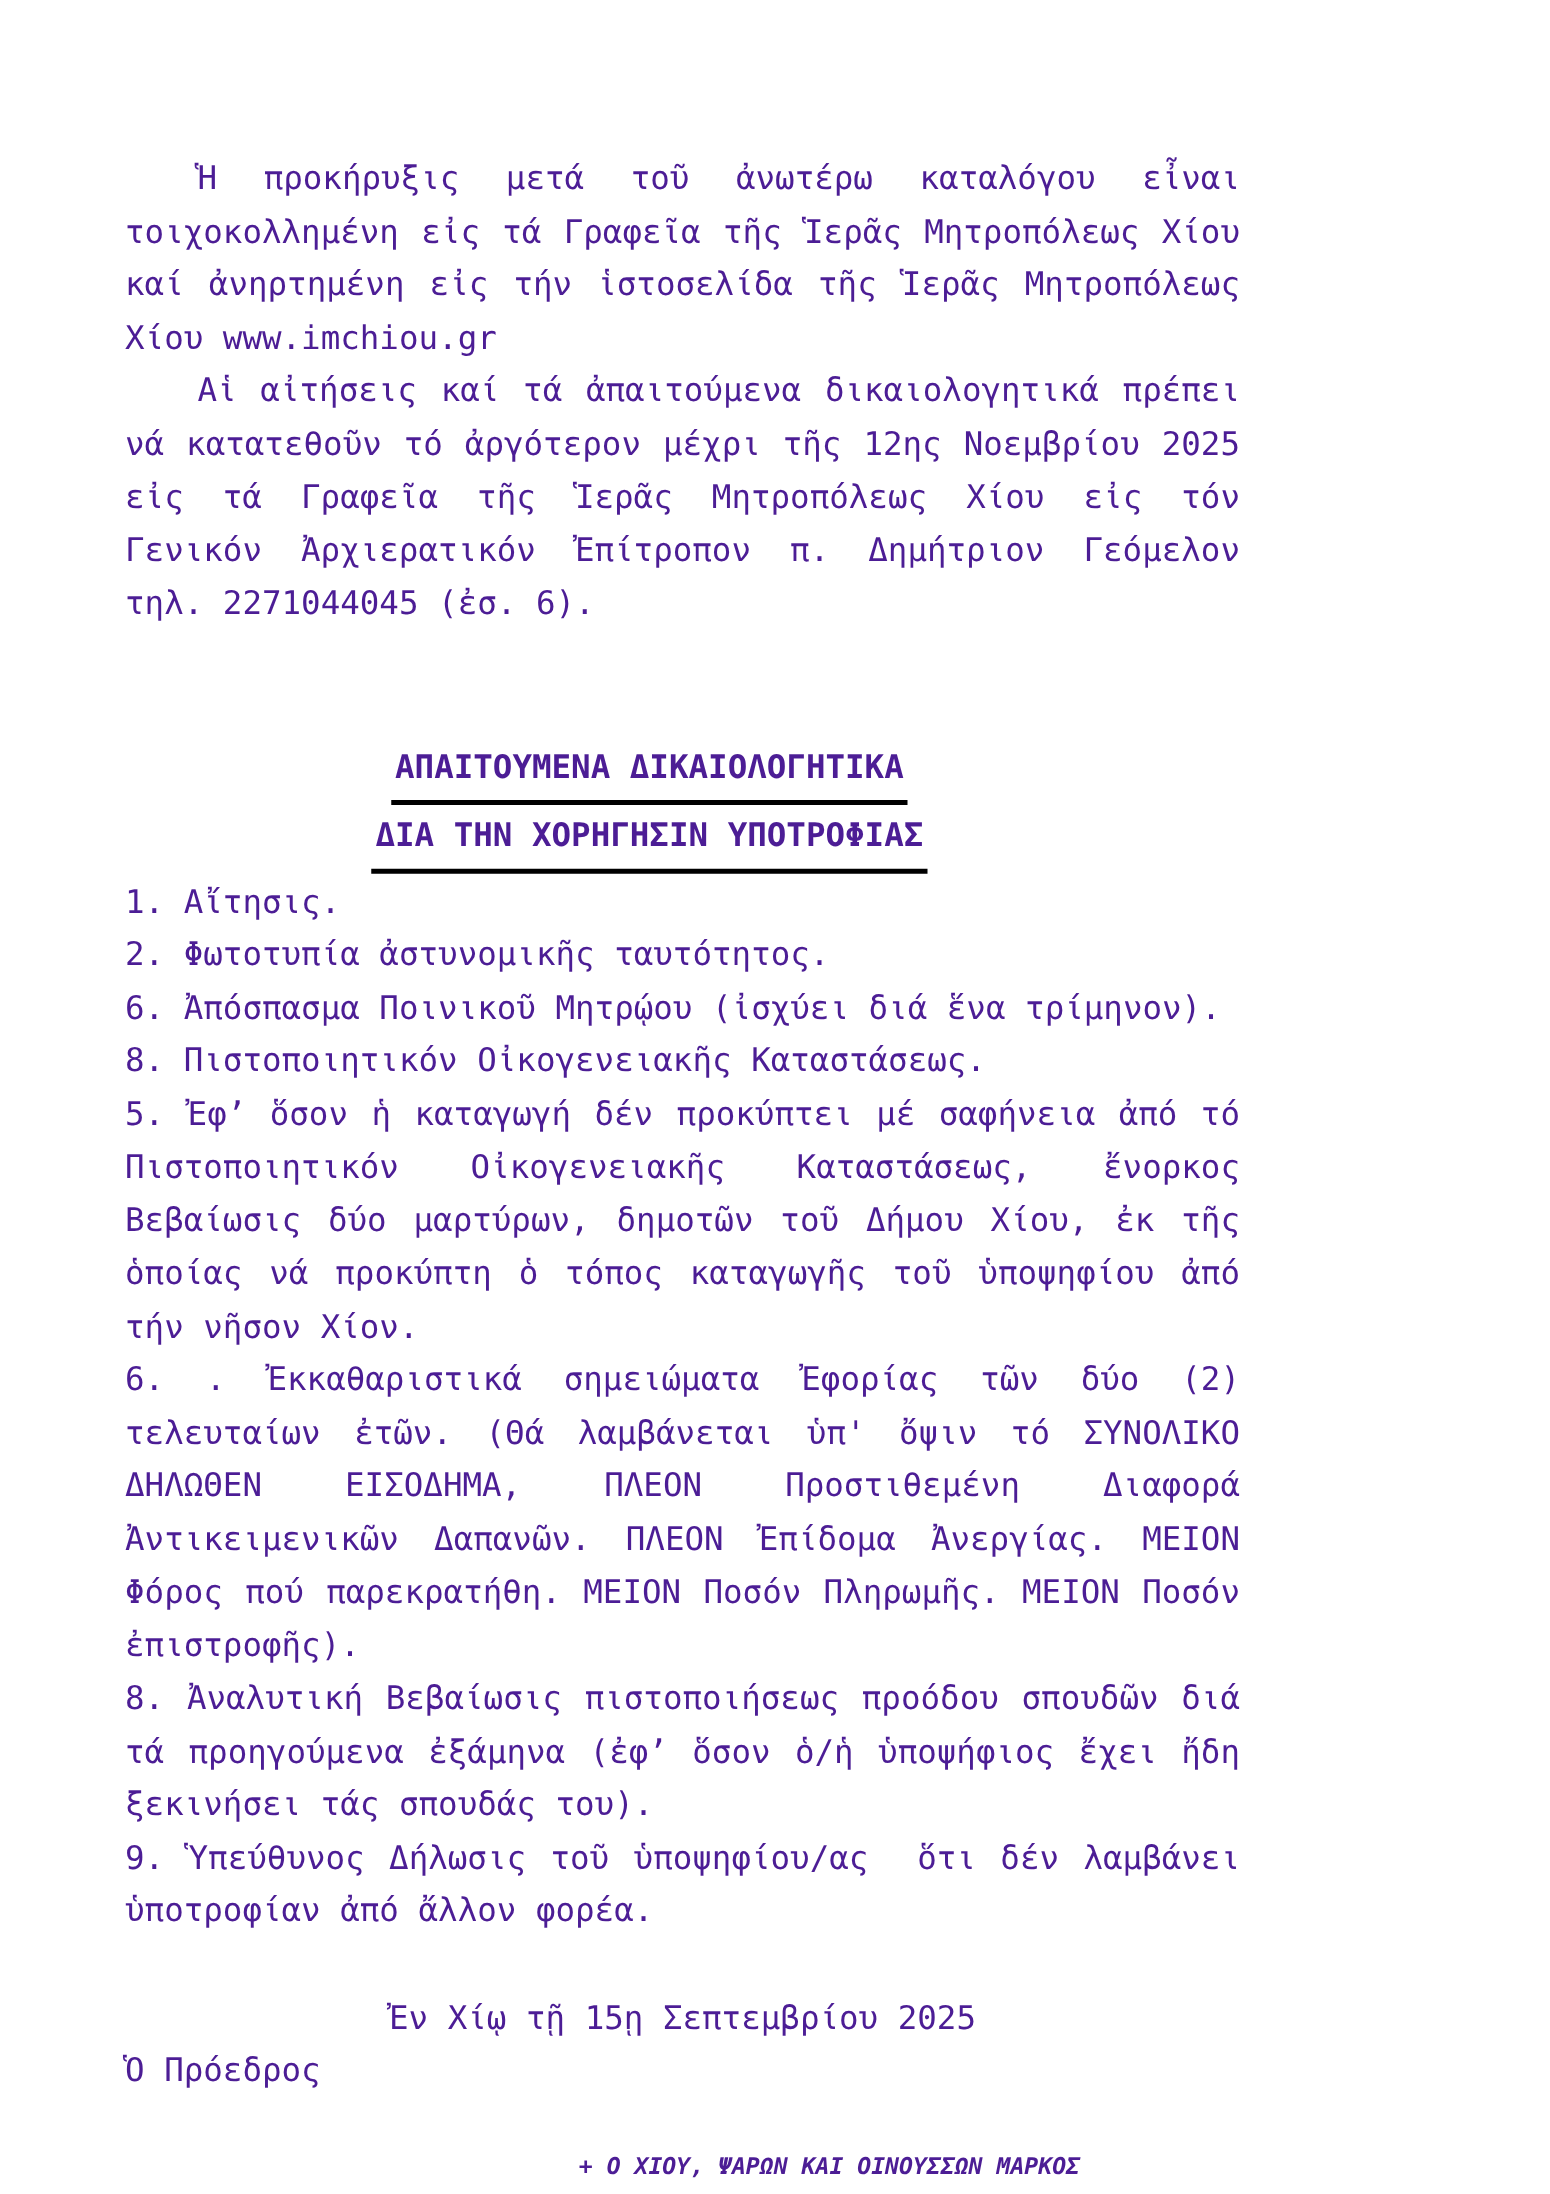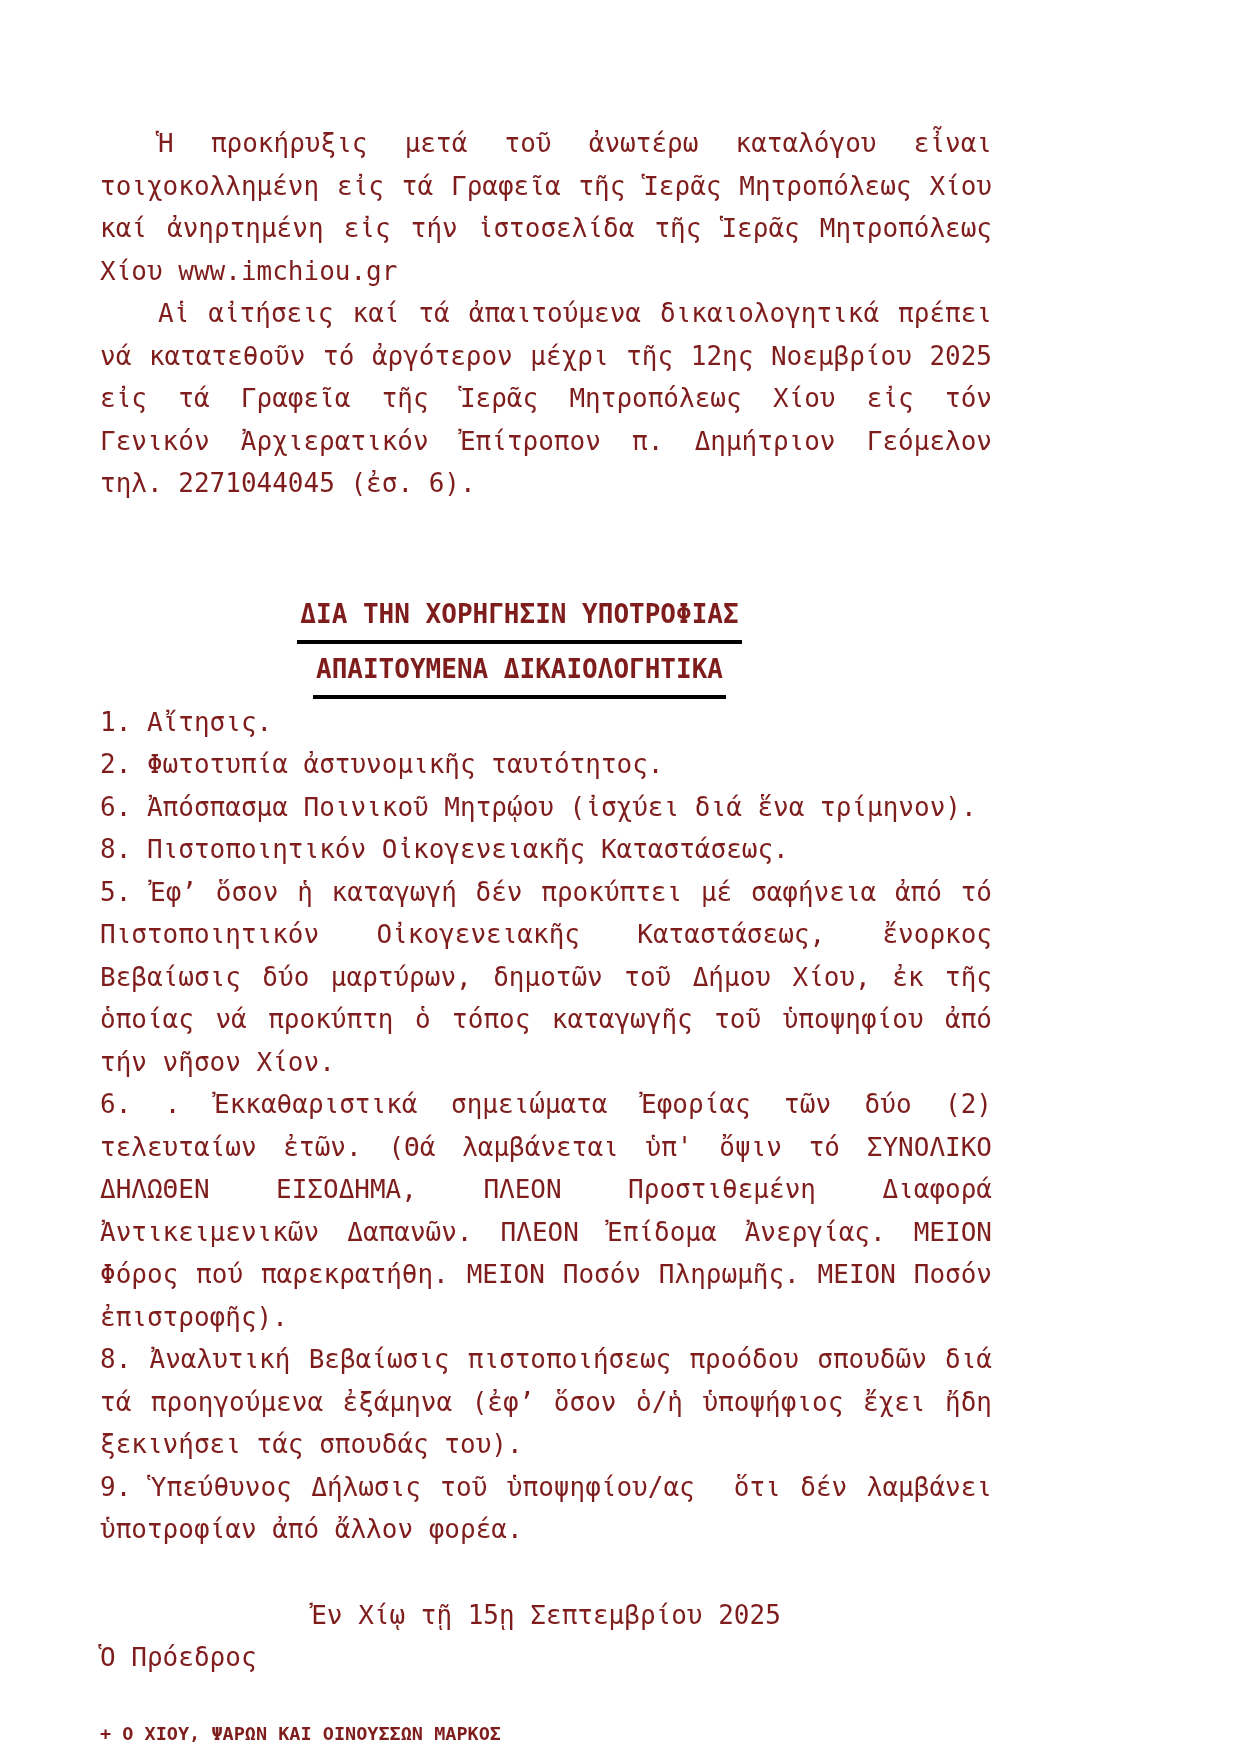--- a/index.html
+++ b/index.html
@@ -2,21 +2,21 @@
 <html lang="el"><head>
 <meta charset="utf-8">
 <style>
   html, body { margin: 0; padding: 0; background: #ffffff; }
   .page {
     position: relative;
     width: 1096px;
     height: 1755px;
     box-sizing: border-box;
     background: #ffffff;
-    color: #7f1d1d;
+    color: #4c1d95;
     font-family: "DejaVu Sans Mono", "Liberation Mono", monospace;
     font-size: 26px;
     line-height: 42.5px;
     padding: 122px 104px 0 100px;
     overflow: hidden;
   }
   .para {
     margin: 0;
     text-align: justify;
     text-indent: 58px;
@@ -31,40 +31,41 @@
     display: inline-block;
     border-bottom: 4px solid #000;
     padding: 0 3px 1px 3px;
   }
   .req-list { margin-top: 2px; }
   .req-list p { margin: 0; text-align: justify; }
   .closing-date   { margin: 43px 0 0 0;  text-align: center; }
   .closing-pres   { margin: 0 155px 0 0; text-align: left; }
   .closing-sign   {
     margin: 40px 128px 0 0;
-    text-align: left;
+    text-align: right;
     font-weight: bold;
     font-size: 18.5px;
     line-height: 30px;
+    font-style: italic;
   }
 </style>
 </head>
 <body>
 
 <div class="page">
 
   <p class="para">Ἡ προκήρυξις μετά τοῦ ἀνωτέρω καταλόγου εἶναι τοιχοκολλημένη εἰς τά Γραφεῖα τῆς Ἱερᾶς Μητροπόλεως Χίου καί ἀνηρτημένη εἰς τήν ἱστοσελίδα τῆς Ἱερᾶς Μητροπόλεως Χίου www.imchiou.gr</p>
   <p class="para">Αἱ αἰτήσεις καί τά ἀπαιτούμενα δικαιολογητικά πρέπει νά κατατεθοῦν τό ἀργότερον μέχρι τῆς 12ης Νοεμβρίου 2025 εἰς τά Γραφεῖα τῆς Ἱερᾶς Μητροπόλεως Χίου εἰς τόν Γενικόν Ἀρχιερατικόν Ἐπίτροπον π. Δημήτριον Γεόμελον τηλ. 2271044045 (ἐσ. 6).</p>
 
   <div class="headings">
     <div class="heading-line">
-      <span class="u">ΔΙΑ ΤΗΝ ΧΟΡΗΓΗΣΙΝ ΥΠΟΤΡΟΦΙΑΣ</span>
+      <span class="u">ΑΠΑΙΤΟΥΜΕΝΑ ΔΙΚΑΙΟΛΟΓΗΤΙΚΑ</span>
     </div>
     <div class="heading-line">
-      <span class="u">ΑΠΑΙΤΟΥΜΕΝΑ ΔΙΚΑΙΟΛΟΓΗΤΙΚΑ</span>
+      <span class="u">ΔΙΑ ΤΗΝ ΧΟΡΗΓΗΣΙΝ ΥΠΟΤΡΟΦΙΑΣ</span>
     </div>
   </div>
 
   <div class="req-list">
     <p>1. Αἴτησις.</p>
     <p>2. Φωτοτυπία ἀστυνομικῆς ταυτότητος.</p>
     <p>6. Ἀπόσπασμα Ποινικοῦ Μητρῴου (ἰσχύει διά ἕνα τρίμηνον).</p>
     <p>8. Πιστοποιητικόν Οἰκογενειακῆς Καταστάσεως.</p>
     <p>5. Ἐφ’ ὅσον ἡ καταγωγή δέν προκύπτει μέ σαφήνεια ἀπό τό Πιστοποιητικόν Οἰκογενειακῆς Καταστάσεως, ἔνορκος Βεβαίωσις δύο μαρτύρων, δημοτῶν τοῦ Δήμου Χίου, ἐκ τῆς ὁποίας νά προκύπτη ὁ τόπος καταγωγῆς τοῦ ὑποψηφίου ἀπό τήν νῆσον Χίον.</p>
     <p>6. . Ἐκκαθαριστικά σημειώματα Ἐφορίας τῶν δύο (2) τελευταίων ἐτῶν. (Θά λαμβάνεται ὑπ' ὄψιν τό ΣΥΝΟΛΙΚΟ ΔΗΛΩΘΕΝ ΕΙΣΟΔΗΜΑ, ΠΛΕΟΝ Προστιθεμένη Διαφορά Ἀντικειμενικῶν Δαπανῶν. ΠΛΕΟΝ Ἐπίδομα Ἀνεργίας. ΜΕΙΟΝ Φόρος πού παρεκρατήθη. ΜΕΙΟΝ Ποσόν Πληρωμῆς. ΜΕΙΟΝ Ποσόν ἐπιστροφῆς).</p>

